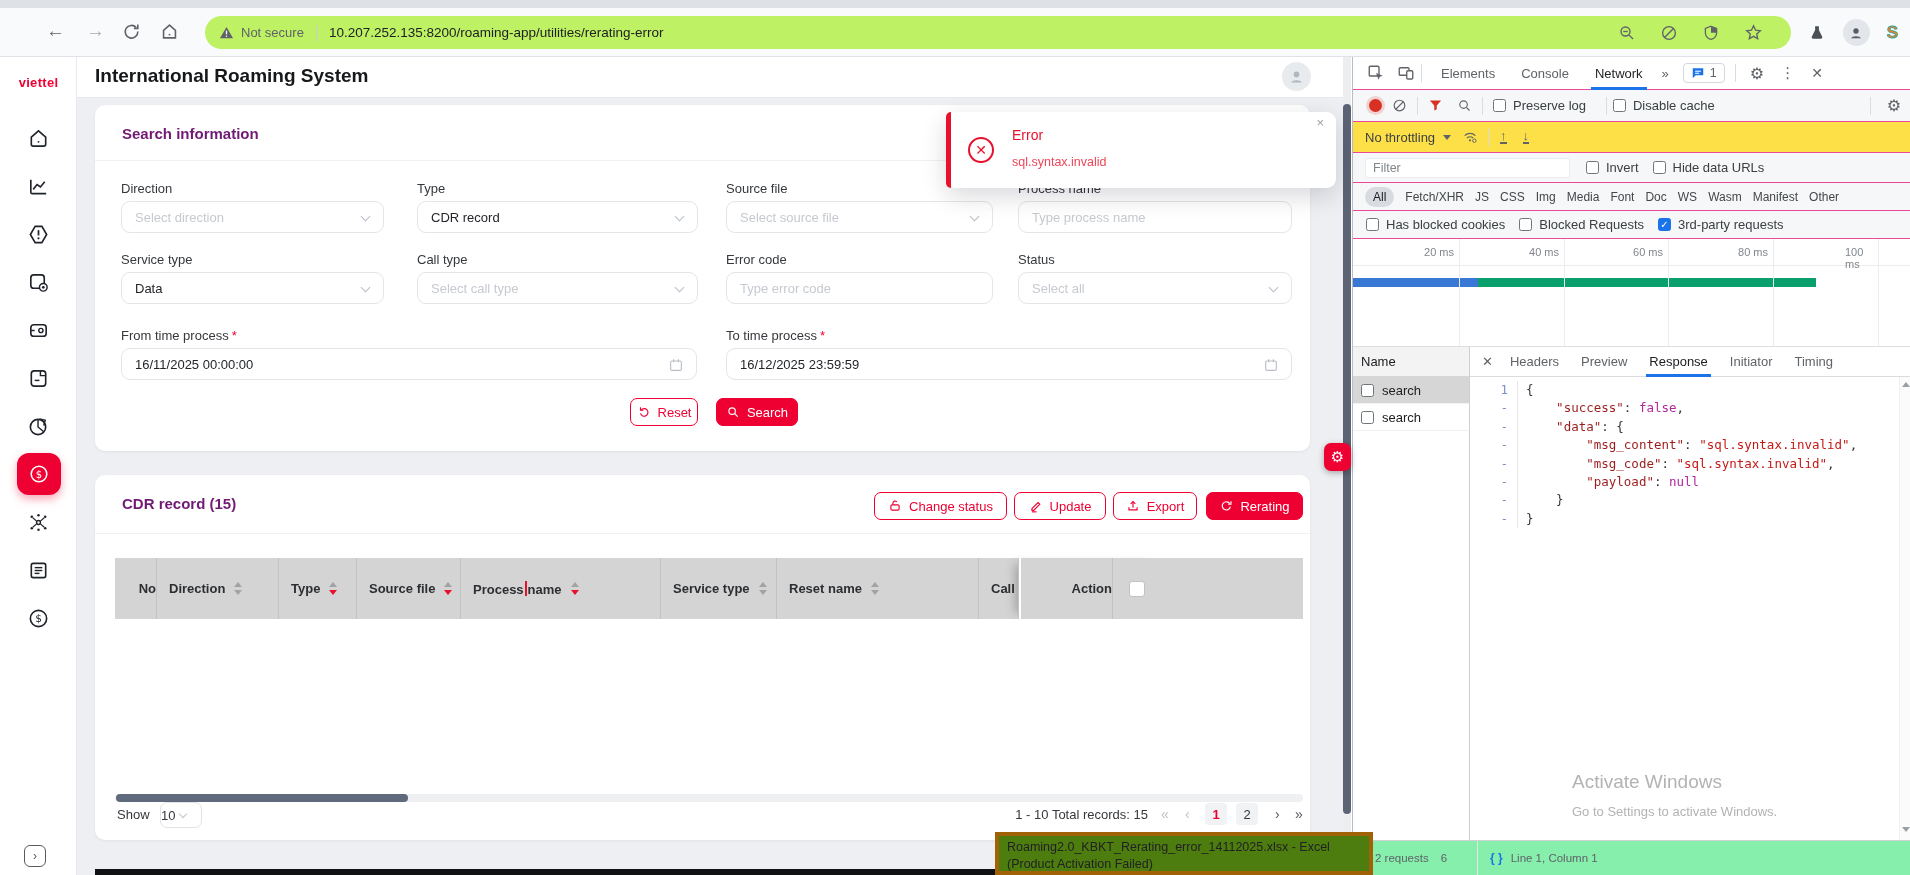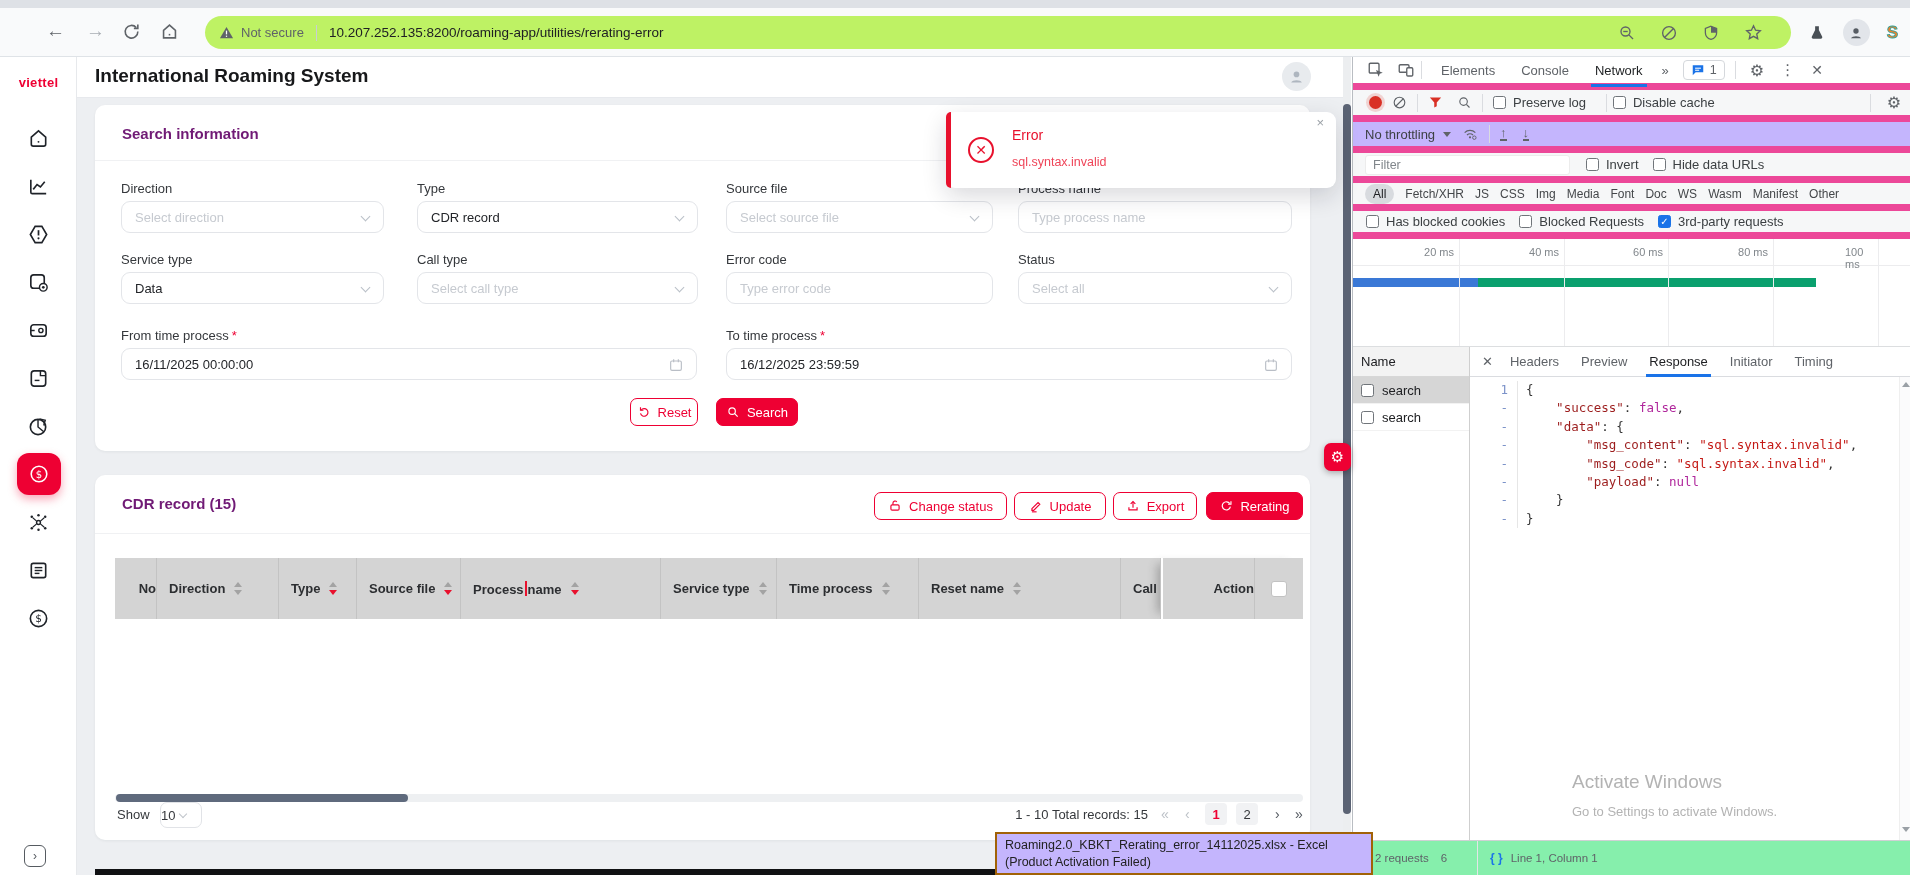--- a/index.html
+++ b/index.html
@@ -92,43 +92,43 @@
   #toast { left:946px; top:112px; width:390px; height:76px; background:#fff; border-radius:9px; z-index:90;
     box-shadow:0 8px 24px rgba(20,20,40,.16); }
   #toast .bar { position:absolute; left:0; top:0; width:5px; height:76px; background:#e8112d; border-radius:9px 0 0 9px; }
   #toast .ticon { position:absolute; left:22px; top:25px; width:26px; height:26px; border:2px solid #e8112d; border-radius:50%;
     color:#e8112d; font-size:14px; display:flex; align-items:center; justify-content:center; }
   #toast .ttitle { position:absolute; left:66px; top:15px; font-size:14px; color:#e8112d; }
   #toast .tmsg { position:absolute; left:66px; top:43px; font-size:12.5px; color:#ef4458; }
   #toast .tclose { position:absolute; right:12px; top:3px; font-size:13px; color:#9aa0a6; }
 
   
-  #dl-tooltip { left:995px; top:832px; width:378px; height:43px; background:#c4b5fd; border:2px solid #a16207; z-index:95;
+  #dl-tooltip { left:995px; top:832px; width:378px; height:43px; background:#4d7c0f; border:4px solid #a16207; z-index:95;
     font-size:12.5px; color:#222; padding:3px 8px; line-height:17px; }
 
   
   #pagesb { left:1343px; top:57px; width:8px; height:818px; background:#eceef0; }
   #pagesb .thumb { position:absolute; left:0; top:47px; width:8px; height:710px; background:#5b6374; border-radius:4px; }
 
   
   #devtools { left:1352px; top:57px; width:558px; height:818px; background:#fff; border-left:1px solid #b9bdc2; font-size:13px; color:#3c4043; }
-  .dt-row { position:absolute; left:0; width:558px; border-bottom:7px solid #ec4899; display:flex; align-items:center; }
+  .dt-row { position:absolute; left:0; width:558px; border-bottom:1px solid #ec4899; display:flex; align-items:center; }
   #dt-tabbar { top:0; height:33px; background:#fff; }
   .dt-tab { font-size:13px; color:#5f6368; margin:0 13px; height:33px; display:flex; align-items:center; position:relative; }
   .dt-tab.active { color:#1e2022; }
   .dt-tab.active::after { content:""; position:absolute; left:-4px; right:-4px; bottom:0; height:3px; background:#1a73e8; }
   .vsep { width:1px; height:18px; background:#dadce0; margin:0 6px; }
   .dt-ic { color:#5f6368; display:flex; align-items:center; justify-content:center; }
   .issues-chip { display:flex; align-items:center; gap:5px; border:1px solid #d5d8dc; border-radius:4px; padding:2px 7px; margin-left:8px; }
   #dt-row2 { top:33px; height:32px; background:#f6f7f8; }
   .rec-dot { width:13px; height:13px; border-radius:50%; background:#d93025; box-shadow:0 0 0 3px rgba(217,48,37,.18); margin:0 10px 0 16px; }
   .dt-cb { width:13px; height:13px; border:1.4px solid #70757a; border-radius:2.5px; background:#fff; flex:none; }
   .dt-cb.checked { background:#1a73e8; border-color:#1a73e8; color:#fff; font-size:10px; display:flex; align-items:center; justify-content:center; }
   .cb-lab { margin:0 14px 0 7px; white-space:nowrap; }
-  #dt-row3 { top:65px; height:31px; background:#c4b5fd; }
+  #dt-row3 { top:65px; height:31px; background:#fde047; }
   .dd-caret { width:0; height:0; border-left:4px solid transparent; border-right:4px solid transparent; border-top:5px solid #5f6368; margin:0 10px 0 8px; }
   #dt-filter { top:96px; height:30px; background:#f6f7f8; }
   #filter-input { width:205px; height:20px; border:1px solid #ececec; background:#fff; border-radius:3px; margin-left:12px;
     font-size:12.5px; color:#333; padding:0 7px; outline:none; font-family:inherit; }
   #filter-input::placeholder { color:#80868b; }
   #dt-pills { top:126px; height:28px; background:#f6f7f8; padding-left:12px; }
   .res-pill { font-size:12px; color:#44474a; margin-right:11px; white-space:nowrap; }
   .res-pill.active { background:#d8dbdf; border-radius:10px; padding:3px 8px; color:#202124; }
   #dt-checks { top:154px; height:28px; background:#f6f7f8; padding-left:13px; }
   #dt-timeline { position:absolute; left:0; top:182px; width:558px; height:108px; background:#fff; border-bottom:1px solid #dcdee0; overflow:hidden; }
@@ -485,27 +485,20 @@
               <span class="car-down red"></span>
             </span>
           </div>
           <div class="th" style="width: 116px;">
             <span>Service type</span>
             <span class="sorts">
               <span class="car-up"></span>
               <span class="car-down"></span>
             </span>
           </div>
-          <div class="th" style="width: 142px;">
-            <span>Time process</span>
-            <span class="sorts">
-              <span class="car-up"></span>
-              <span class="car-down"></span>
-            </span>
-          </div>
           <div class="th" style="width: 202px;">
             <span>Reset name</span>
             <span class="sorts">
               <span class="car-up"></span>
               <span class="car-down"></span>
             </span>
           </div>
           <div class="th" style="width: 40px;">
             <span>Call</span>
           </div>

